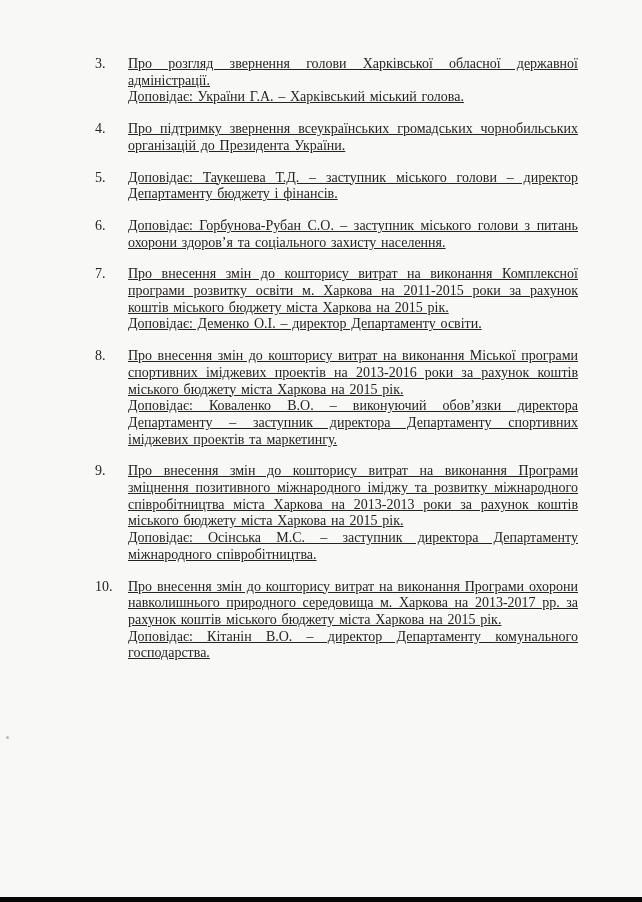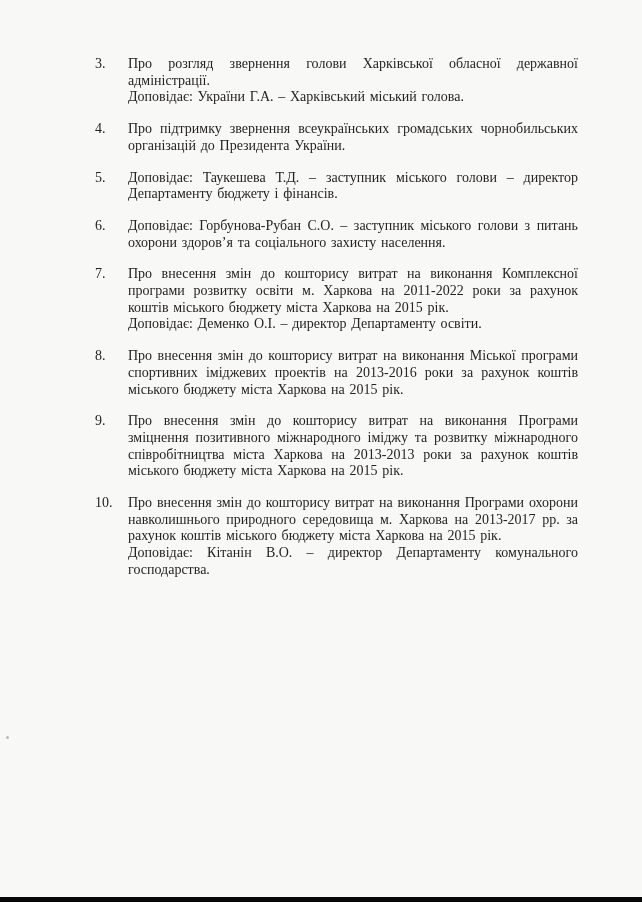--- a/index.html
+++ b/index.html
@@ -35,20 +35,21 @@
     line-height: 16.7px;
     word-spacing: 0.09em;
   }
   .num {
     flex: 0 0 33px;
     width: 33px;
   }
   .body {
     flex: 1 1 auto;
     min-width: 0;
+    text-decoration: underline;
   }
   .title, .reporter {
     margin: 0;
     text-align: justify;
   }
   .scan-speck {
     position: absolute;
     left: 6px;
     top: 736px;
     width: 3px;
@@ -97,36 +98,38 @@
       <li class="agenda-item">
         <span class="num">6.</span>
         <div class="body">
           <p class="reporter">Доповідає: Горбунова-Рубан С.О. – заступник міського голови з питань охорони здоров’я та соціального захисту населення.</p>
         </div>
       </li>
 
       <li class="agenda-item">
         <span class="num">7.</span>
         <div class="body">
-          <p class="title">Про внесення змін до кошторису витрат на виконання Комплексної програми розвитку освіти м. Харкова на 2011-2022 роки за рахунок коштів міського бюджету міста Харкова на 2015 рік.</p>
+          <p class="title">Про внесення змін до кошторису витрат на виконання Комплексної програми розвитку освіти м. Харкова на 2011-2015 роки за рахунок коштів міського бюджету міста Харкова на 2015 рік.</p>
           <p class="reporter">Доповідає: Деменко О.І. – директор Департаменту освіти.</p>
         </div>
       </li>
 
       <li class="agenda-item">
         <span class="num">8.</span>
         <div class="body">
           <p class="title">Про внесення змін до кошторису витрат на виконання Міської програми спортивних іміджевих проектів на 2013-2016 роки  за рахунок коштів міського бюджету міста Харкова на 2015 рік.</p>
+          <p class="reporter">Доповідає: Коваленко В.О. – виконуючий обов’язки директора Департаменту – заступник директора Департаменту спортивних іміджевих проектів та маркетингу.</p>
         </div>
       </li>
 
       <li class="agenda-item">
         <span class="num">9.</span>
         <div class="body">
           <p class="title">Про внесення змін до кошторису витрат на виконання Програми зміцнення позитивного міжнародного іміджу та розвитку міжнародного співробітництва міста Харкова на 2013-2013 роки за рахунок коштів міського бюджету міста Харкова на 2015 рік.</p>
+          <p class="reporter">Доповідає: Осінська М.С. – заступник директора Департаменту міжнародного співробітництва.</p>
         </div>
       </li>
 
       <li class="agenda-item">
         <span class="num">10.</span>
         <div class="body">
           <p class="title">Про внесення змін до кошторису витрат на виконання Програми охорони навколишнього природного середовища м. Харкова на 2013-2017 рр. за рахунок коштів міського бюджету міста Харкова на 2015 рік.</p>
           <p class="reporter">Доповідає: Кітанін В.О. – директор Департаменту комунального господарства.</p>
         </div>
       </li>

